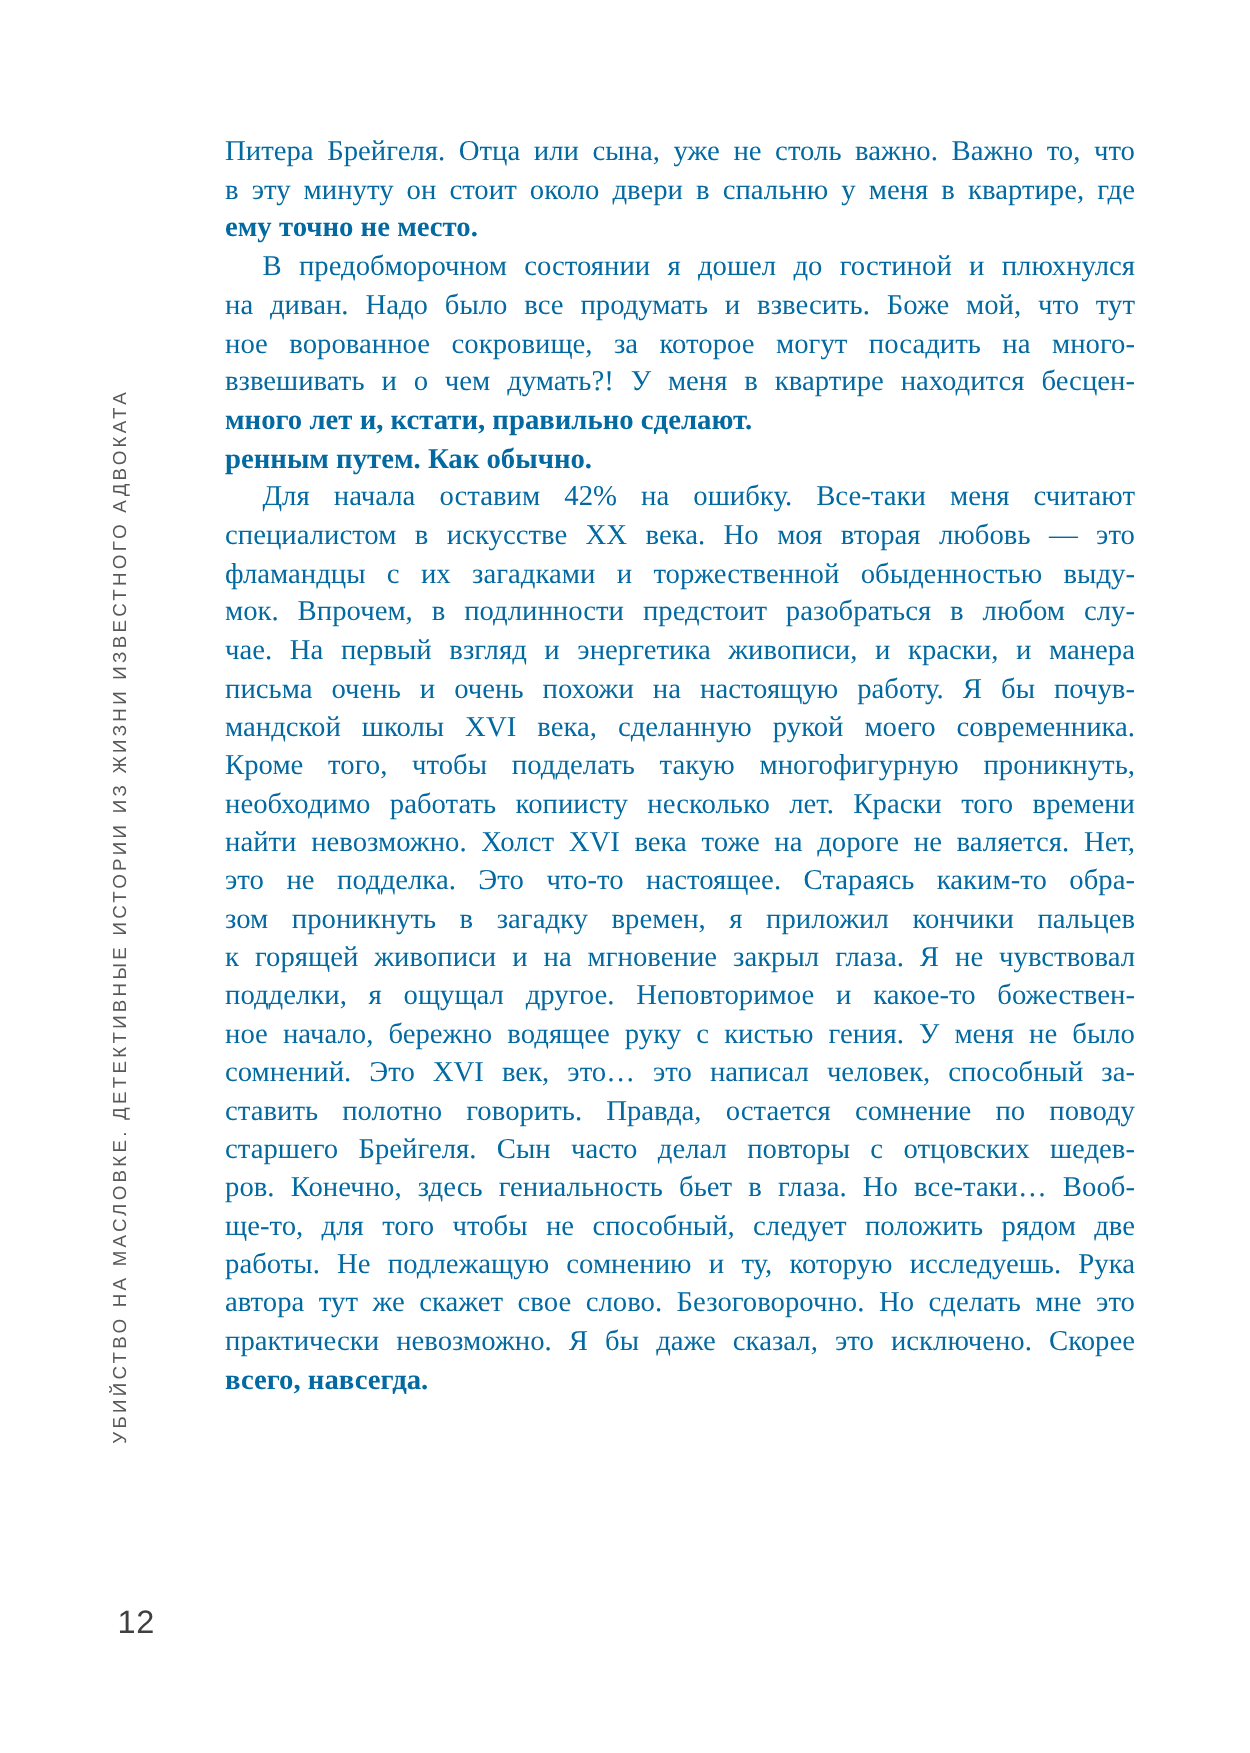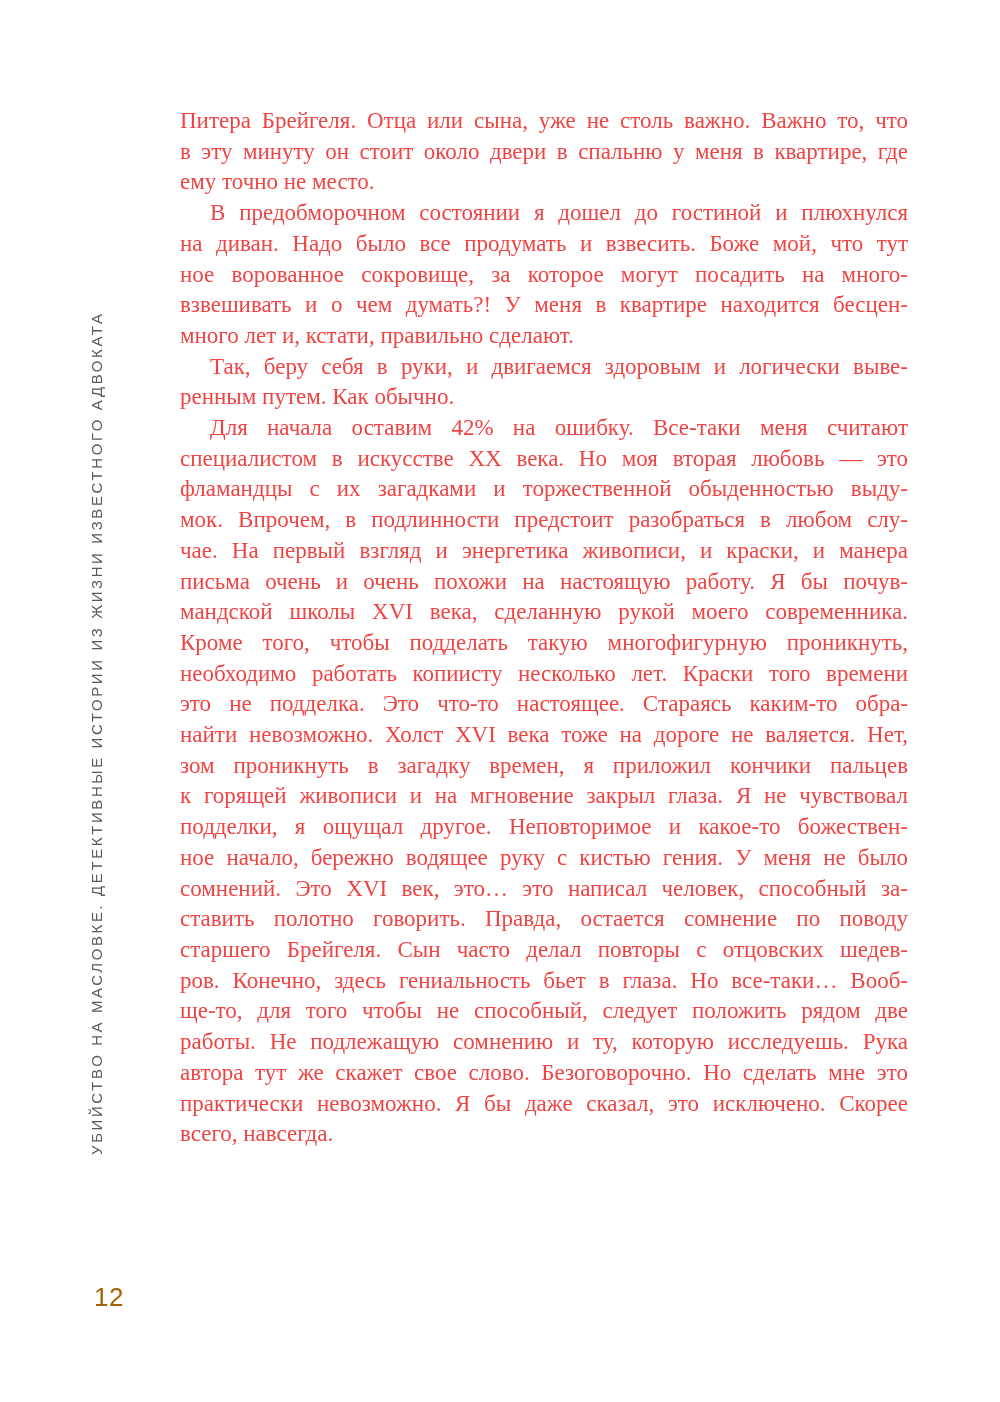--- a/index.html
+++ b/index.html
@@ -20,30 +20,31 @@
     width: 1000px;
     height: 1402px;
     background: #ffffff;
     overflow: hidden;
   }
   .body-text {
     position: absolute;
     left: 180px;
     top: 106px;
     width: 728px;
-    color: #ef4444;
+    color: #0369a1;
     font-size: 23px;
     line-height: 30.7px;
   }
   .body-text .line {
     text-align: justify;
     text-align-last: justify;
   }
   .body-text .line.flush-left {
     text-align-last: left;
+    font-weight: bold;
   }
   .body-text .line.indent {
     text-indent: 30px;
   }
   .sidebar-title {
     position: absolute;
     left: 88px;
     top: 1155px;
     width: 937px;
     transform: rotate(-90deg);
@@ -54,52 +55,51 @@
     letter-spacing: 2.6px;
     color: #595959;
     white-space: nowrap;
   }
   .page-number {
     position: absolute;
     left: 94px;
     top: 1282px;
     font-family: "Liberation Sans", sans-serif;
     font-size: 26px;
-    color: #a16207;
+    color: #404040;
     letter-spacing: 0.5px;
   }
 </style>
 </head>
 <body>
 
 <div class="page">
   <div class="sidebar-title">УБИЙСТВО НА МАСЛОВКЕ. ДЕТЕКТИВНЫЕ ИСТОРИИ ИЗ ЖИЗНИ ИЗВЕСТНОГО АДВОКАТА</div>
 
   <div class="body-text">
       <div class="line">Питера Брейгеля. Отца или сына, уже не столь важно. Важно то, что</div>
       <div class="line">в эту минуту он стоит около двери в спальню у меня в квартире, где</div>
       <div class="line flush-left">ему точно не место.</div>
       <div class="line indent">В предобморочном состоянии я дошел до гостиной и плюхнулся</div>
       <div class="line">на диван. Надо было все продумать и взвесить. Боже мой, что тут</div>
       <div class="line">ное ворованное сокровище, за которое могут посадить на много-</div>
       <div class="line">взвешивать и о чем думать?! У меня в квартире находится бесцен-</div>
       <div class="line flush-left">много лет и, кстати, правильно сделают.</div>
-      <div class="line indent">Так, беру себя в руки, и двигаемся здоровым и логически выве-</div>
       <div class="line flush-left">ренным путем. Как обычно.</div>
       <div class="line indent">Для начала оставим 42% на ошибку. Все-таки меня считают</div>
       <div class="line">специалистом в искусстве XX века. Но моя вторая любовь — это</div>
       <div class="line">фламандцы с их загадками и торжественной обыденностью выду-</div>
       <div class="line">мок. Впрочем, в подлинности предстоит разобраться в любом слу-</div>
       <div class="line">чае. На первый взгляд и энергетика живописи, и краски, и манера</div>
       <div class="line">письма очень и очень похожи на настоящую работу. Я бы почув-</div>
       <div class="line">мандской школы XVI века, сделанную рукой моего современника.</div>
       <div class="line">Кроме того, чтобы подделать такую многофигурную проникнуть,</div>
       <div class="line">необходимо работать копиисту несколько лет. Краски того времени</div>
+      <div class="line">найти невозможно. Холст XVI века тоже на дороге не валяется. Нет,</div>
       <div class="line">это не подделка. Это что-то настоящее. Стараясь каким-то обра-</div>
-      <div class="line">найти невозможно. Холст XVI века тоже на дороге не валяется. Нет,</div>
       <div class="line">зом проникнуть в загадку времен, я приложил кончики пальцев</div>
       <div class="line">к горящей живописи и на мгновение закрыл глаза. Я не чувствовал</div>
       <div class="line">подделки, я ощущал другое. Неповторимое и какое-то божествен-</div>
       <div class="line">ное начало, бережно водящее руку с кистью гения. У меня не было</div>
       <div class="line">сомнений. Это XVI век, это… это написал человек, способный за-</div>
       <div class="line">ставить полотно говорить. Правда, остается сомнение по поводу</div>
       <div class="line">старшего Брейгеля. Сын часто делал повторы с отцовских шедев-</div>
       <div class="line">ров. Конечно, здесь гениальность бьет в глаза. Но все-таки… Вооб-</div>
       <div class="line">ще-то, для того чтобы не способный, следует положить рядом две</div>
       <div class="line">работы. Не подлежащую сомнению и ту, которую исследуешь. Рука</div>

